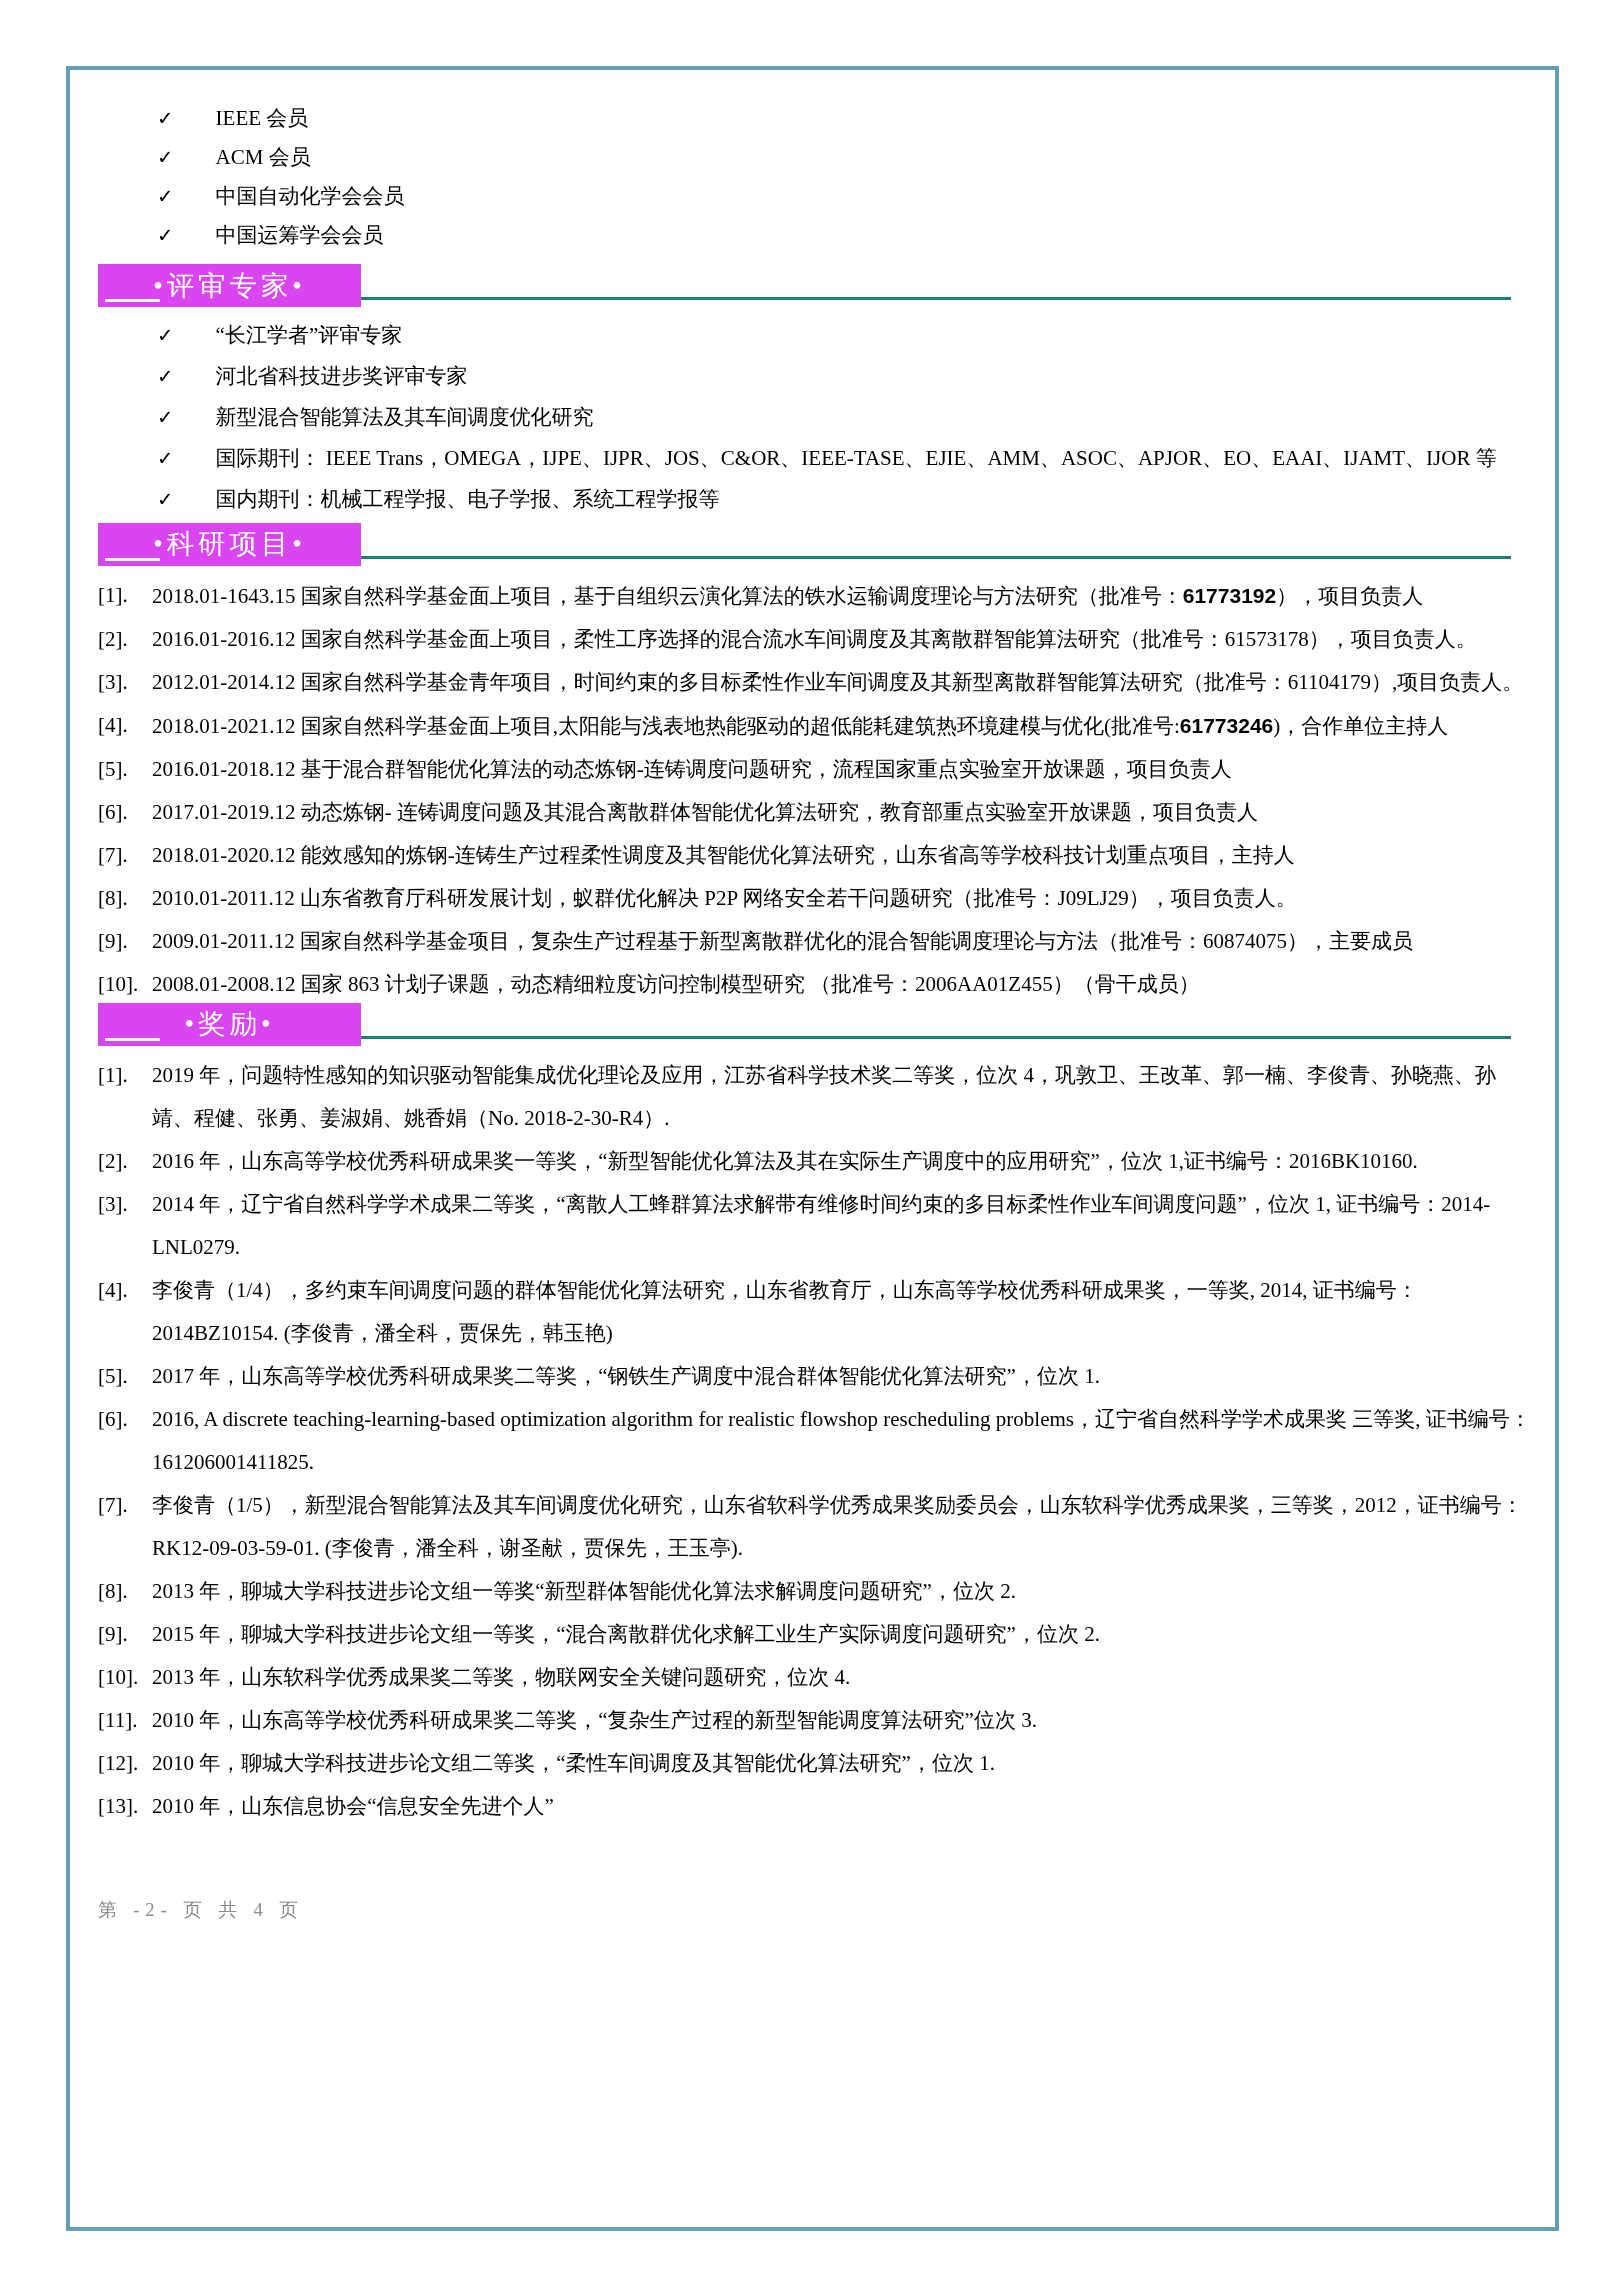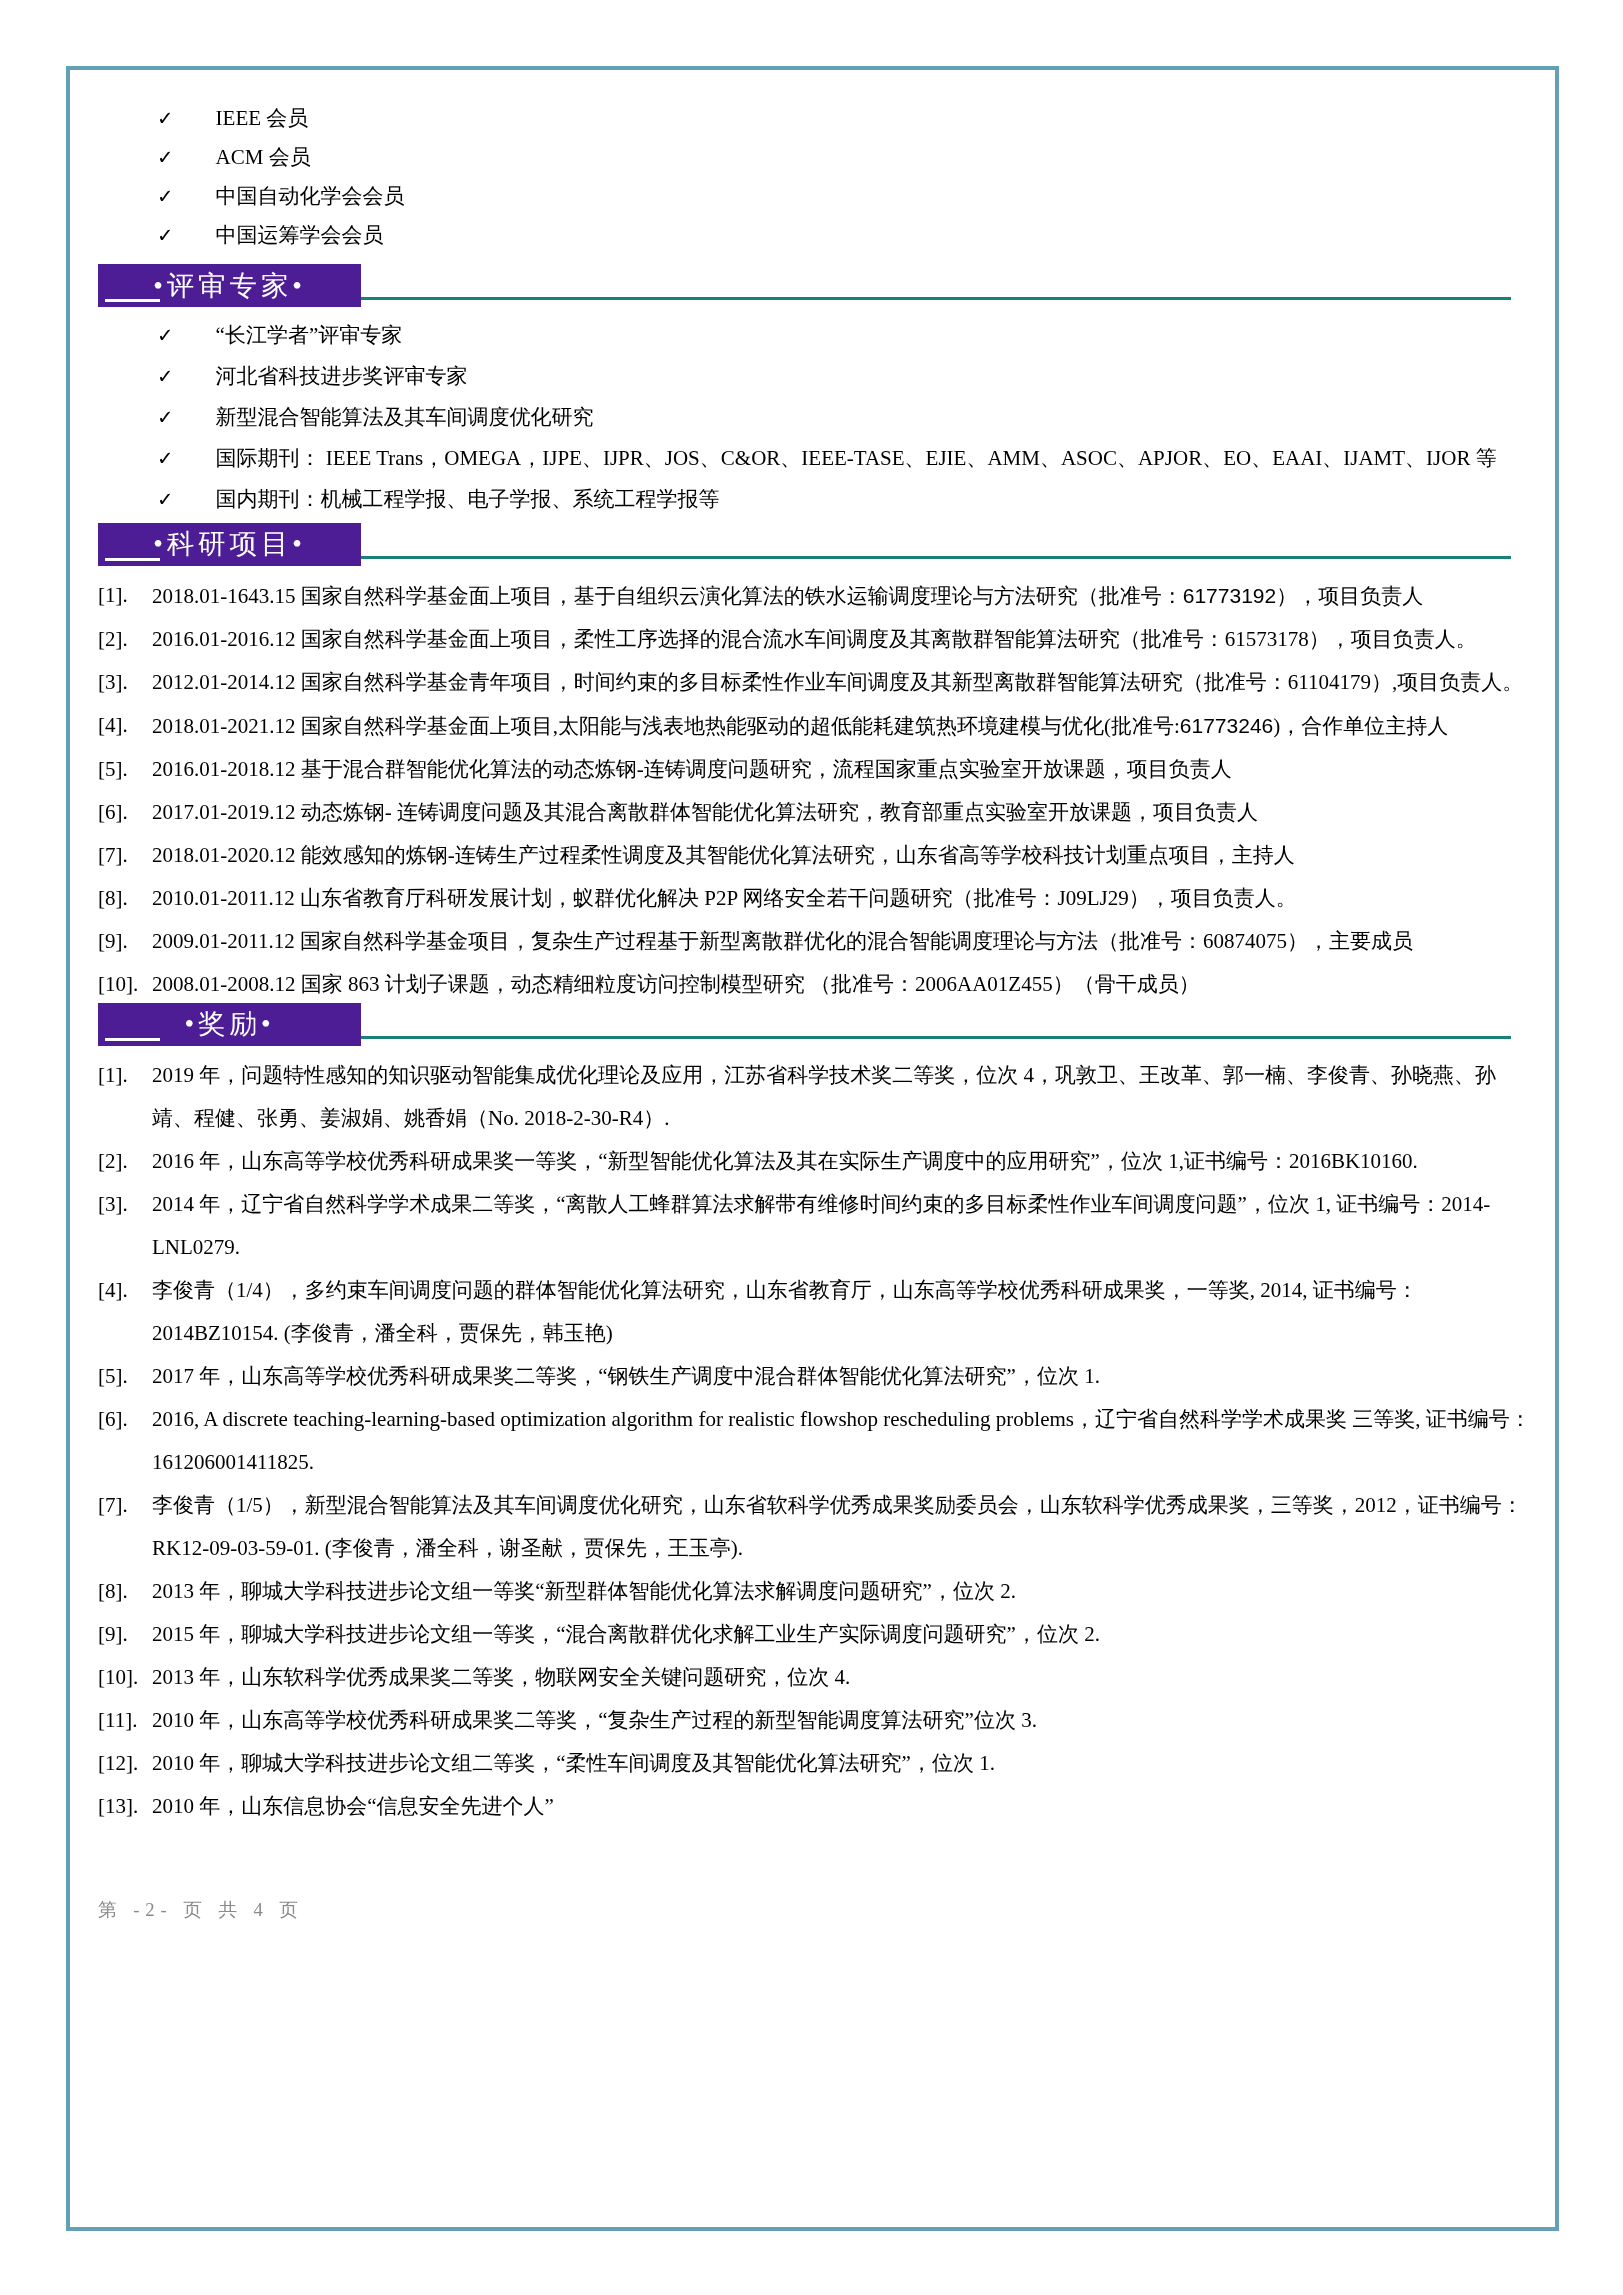--- a/index.html
+++ b/index.html
@@ -25,38 +25,38 @@
   .chk{
     flex:none;margin-left:59px;width:22.6px;
     font-family:"DejaVu Sans",sans-serif;font-weight:bold;font-size:19.6px;
   }
   .chk-text{margin-left:36px;padding-right:14.7px;}
   
   .sec-row{display:flex;align-items:flex-end;}
   .sec-box{
     position:relative;flex:none;
     width:263px;height:43px;
-    background:#4c1d95;color:#ffffff;
+    background:#d946ef;color:#ffffff;
     display:flex;align-items:center;justify-content:center;
     font-size:27.5px;letter-spacing:3.9px;
   }
   .sec-box::after{
     content:"";position:absolute;left:6.9px;bottom:4.9px;
     width:55px;height:2.9px;background:#ffffff;
   }
   .sec-line{flex:1;height:3.4px;background:#19807a;margin:0 24.5px 6.9px 0;}
   .mt18{margin-top:8.8px;}
   .mt6{margin-top:2.9px;}
   .mtm6{margin-top:-2.9px;text-align:right;}
   
   .num-list{margin-top:7.9px;}
   .item{display:flex;font-size:21px;line-height:43px;}
   .item-label{flex:none;width:54px;}
   .item-body{flex:1;}
-  .num{font-family:"Liberation Sans","DejaVu Sans",sans-serif;font-weight:400;}
+  .num{font-family:"Liberation Sans","DejaVu Sans",sans-serif;font-weight:700;}
   
   .footer{
     margin-top:69px;text-align:left;
     font-size:18.7px;color:#8a8a8a;letter-spacing:5.9px;
   }
 </style>
 </head>
 <body>
 
 <div class="page">

